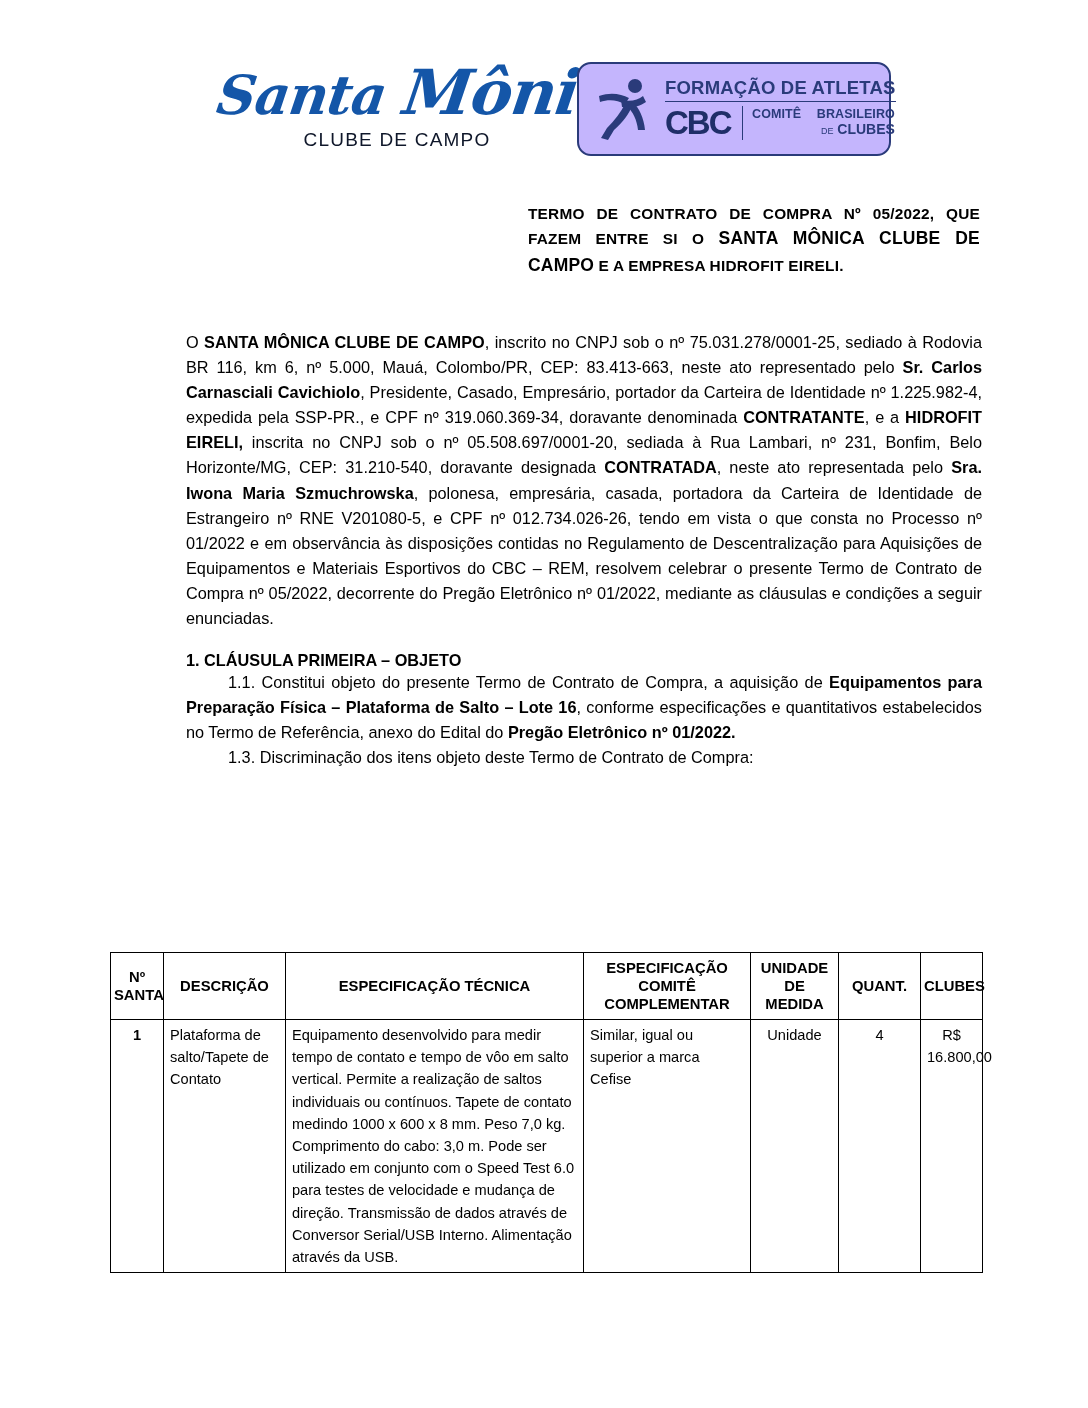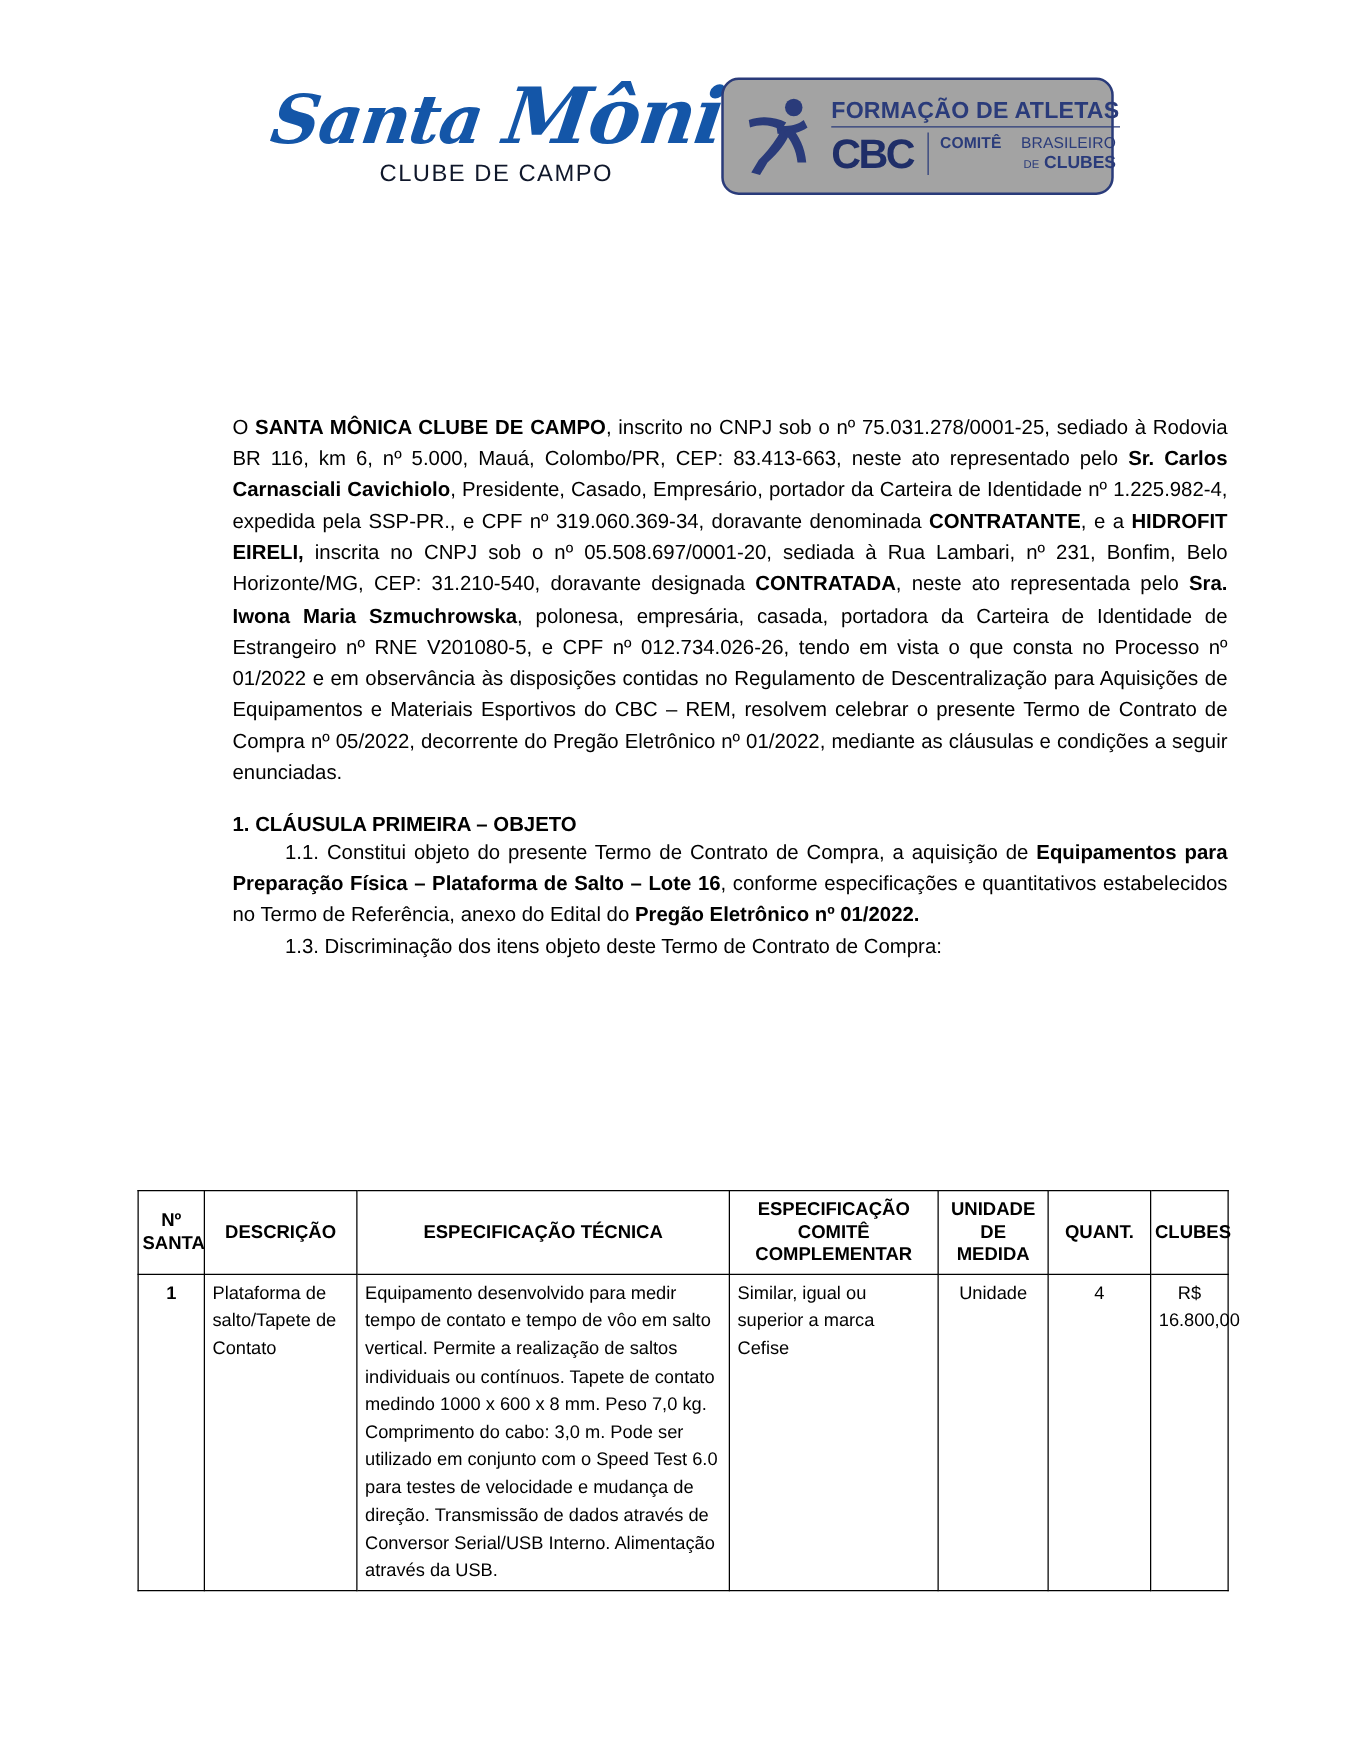--- a/index.html
+++ b/index.html
@@ -61,21 +61,21 @@
   }
 
   .logo-cbc {
     position: absolute;
     left: 577px;
     top: 62px;
     width: 314px;
     height: 94px;
     border: 2px solid #2A3B7A;
     border-radius: 14px;
-    background: #a3a3a3;
+    background: #c4b5fd;
     box-sizing: border-box;
     display: flex;
     align-items: center;
     padding: 6px 10px 6px 12px;
   }
   .cbc-runner {
     width: 66px;
     height: 70px;
     flex: 0 0 66px;
     position: relative;
@@ -115,21 +115,21 @@
     height: 34px;
     background: #2A3B7A;
     margin: 0 9px 0 11px;
   }
   .cbc-committee {
     font-family: "Liberation Sans", sans-serif;
     color: #2A3B7A;
     line-height: 1.08;
   }
   .cbc-committee .r1 { font-size: 12.5px; font-weight: bold; letter-spacing: 0.1px;}
-  .cbc-committee .r1 .thin { font-weight: normal; padding-left: 12px; }
+  .cbc-committee .r1 .thin { font-weight: bold; padding-left: 12px; }
   .cbc-committee .r2 { font-size: 14px; font-weight: bold; text-align: right;}
   .cbc-committee .r2 .sm { font-size: 9px; font-weight: normal; }
 
   
   .title-block {
     position: absolute;
     left: 528px;
     top: 202px;
     width: 452px;
     font-size: 15.4px;
@@ -244,20 +244,21 @@
           <div class="cbc-divider"></div>
           <div class="cbc-committee">
             <div class="r1"><span>COMITÊ</span> <span class="thin">BRASILEIRO</span></div>
             <div class="r2"><span class="sm">DE</span> <span>CLUBES</span></div>
           </div>
         </div>
       </div>
     </div>
   </div>
 
+  <div class="title-block"><span class="reg">TERMO DE CONTRATO DE COMPRA Nº 05/2022, QUE FAZEM ENTRE SI O </span><span class="big">SANTA MÔNICA CLUBE DE CAMPO</span><span class="reg"> E A EMPRESA HIDROFIT EIRELI.</span></div>
 
   <div class="body-wrap">
 
     <p class="para"><span>O </span><span class="b">SANTA MÔNICA CLUBE DE CAMPO</span><span>, inscrito no CNPJ sob o nº 75.031.278/0001-25, sediado à Rodovia BR 116, km 6, nº 5.000, Mauá, Colombo/PR, CEP: 83.413-663, neste ato representado pelo </span><span class="b">Sr. Carlos Carnasciali Cavichiolo</span><span>, Presidente, Casado, Empresário, portador da Carteira de Identidade nº 1.225.982-4, expedida pela SSP-PR., e CPF nº 319.060.369-34, doravante denominada </span><span class="b">CONTRATANTE</span><span>, e a </span><span class="b">HIDROFIT EIRELI,</span><span> inscrita no CNPJ sob o nº 05.508.697/0001-20, sediada à Rua Lambari, nº 231, Bonfim, Belo Horizonte/MG, CEP: 31.210-540, doravante designada </span><span class="b">CONTRATADA</span><span>, neste ato representada pelo </span><span class="b">Sra. Iwona Maria Szmuchrowska</span><span>, polonesa, empresária, casada, portadora da Carteira de Identidade de Estrangeiro nº RNE V201080-5, e CPF nº 012.734.026-26, tendo em vista o que consta no Processo nº 01/2022 e em observância às disposições contidas no Regulamento de Descentralização para Aquisições de Equipamentos e Materiais Esportivos do CBC – REM, resolvem celebrar o presente Termo de Contrato de Compra nº 05/2022, decorrente do Pregão Eletrônico nº 01/2022, mediante as cláusulas e condições a seguir enunciadas.</span></p>
 
     <p class="clause-title">1. CLÁUSULA PRIMEIRA – OBJETO</p>
 
     <p class="para indent"><span>1.1. Constitui objeto do presente Termo de Contrato de Compra, a aquisição de </span><span class="b">Equipamentos para Preparação Física – Plataforma de Salto – Lote 16</span><span>, conforme especificações e quantitativos estabelecidos no Termo de Referência, anexo do Edital do </span><span class="b">Pregão Eletrônico nº 01/2022.</span></p>
 
 

